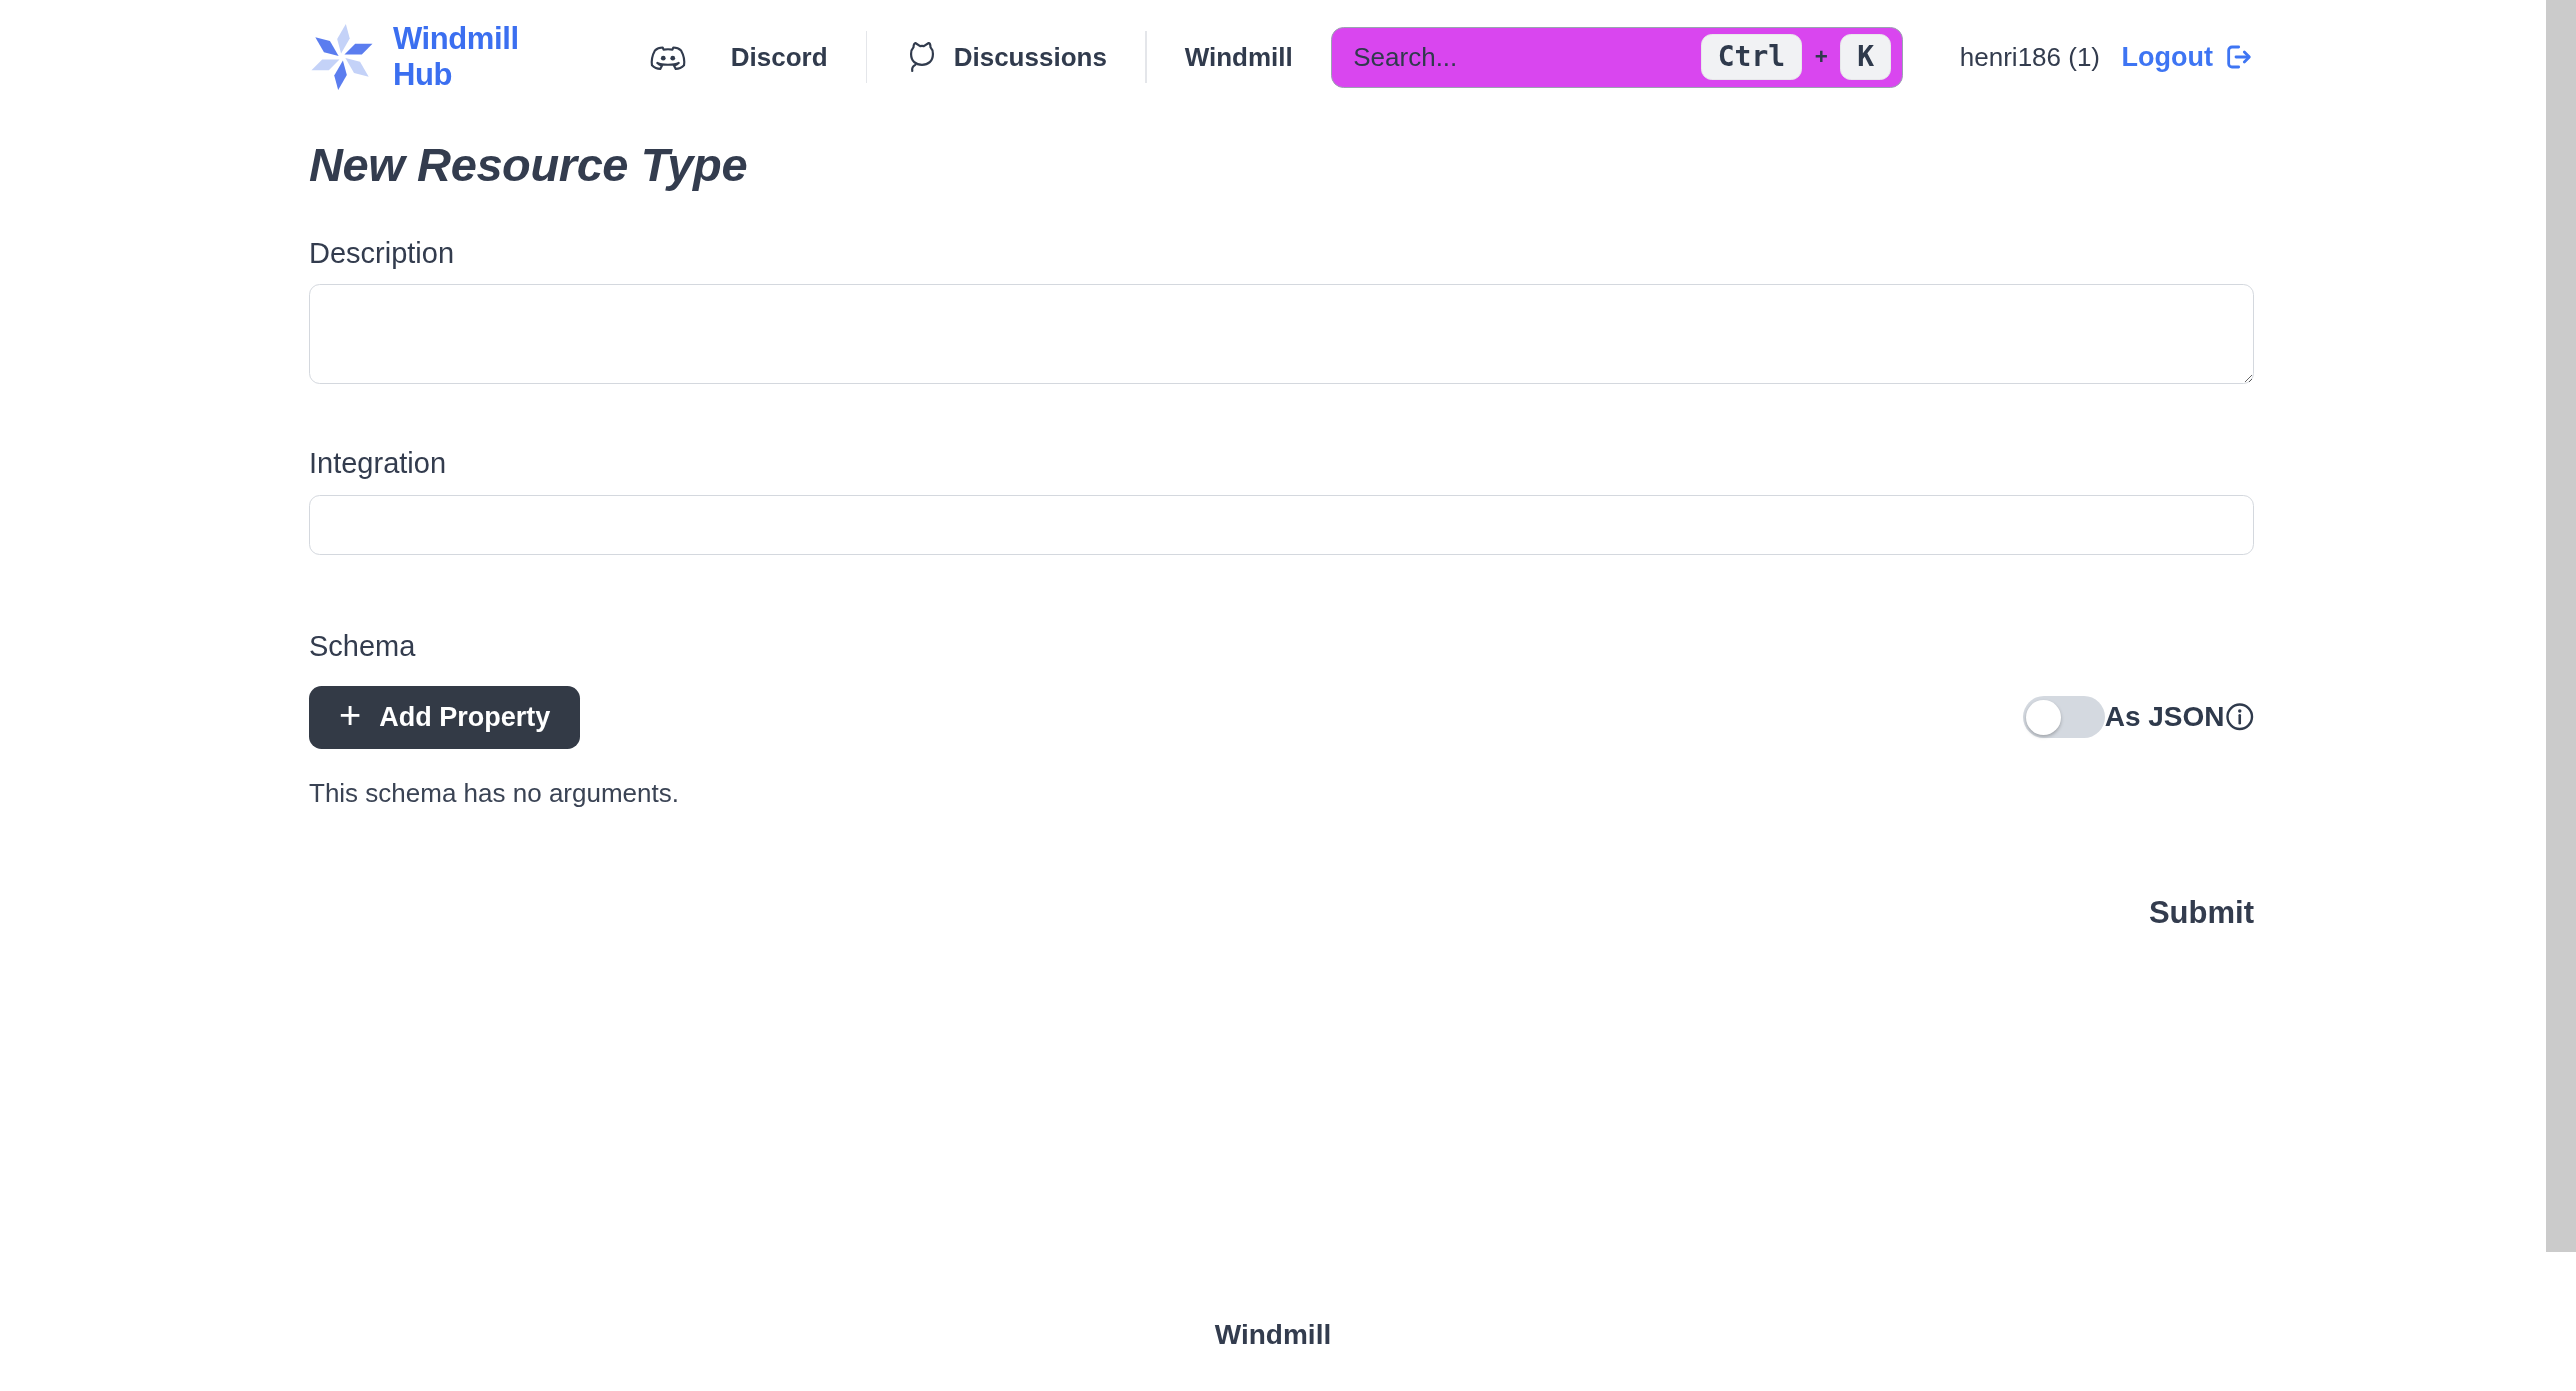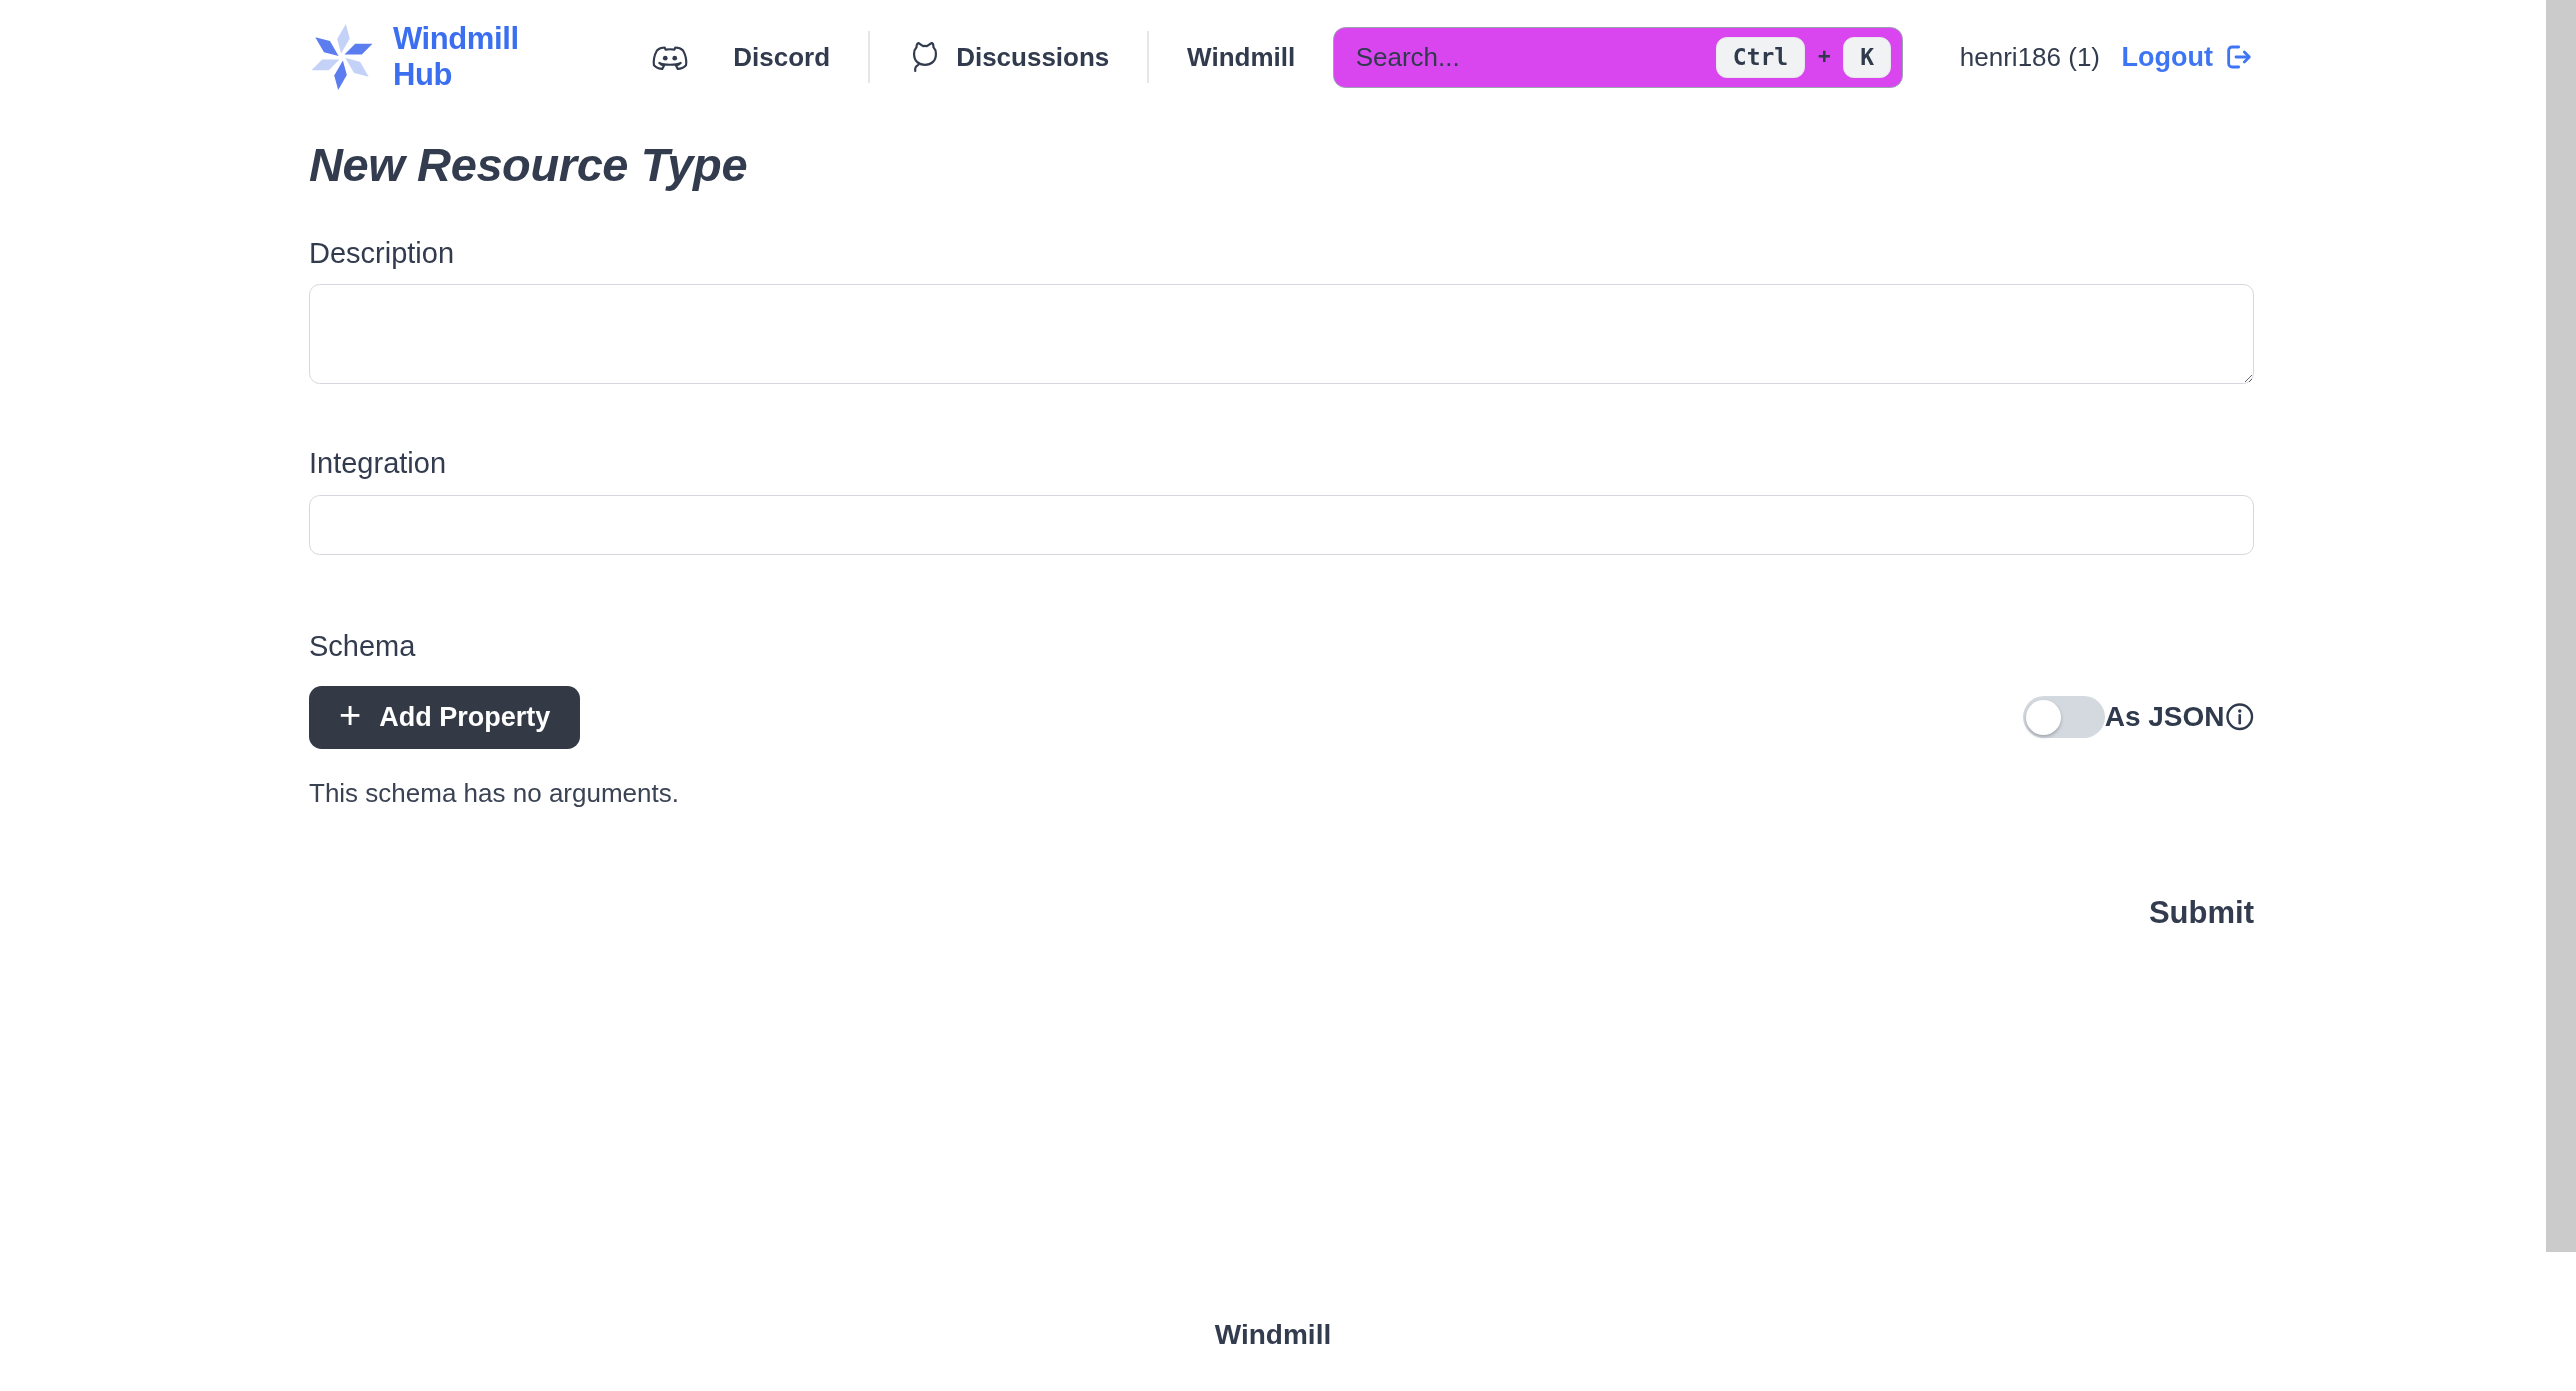--- a/index.html
+++ b/index.html
@@ -34,21 +34,21 @@
     display: flex; align-items: center; gap: 12.5px; padding: 0 10.7px 0 21.5px;
   }
   .search input {
     flex: 1; min-width: 0; border: none; outline: none;
     font-family: "Liberation Sans", sans-serif; font-size: 26px; color: #2f3a4c; background: transparent;
   }
   .search input::placeholder { color: #2f3a4c; opacity: 1; }
   .kbd {
     background: #f1f2f4; border: 0.9px solid #e7e8ea; border-radius: 10.7px;
     padding: 8px 16px; font-family: "DejaVu Sans Mono", monospace;
-    font-size: 23px; font-weight: 700; color: #2f3a4c; line-height: 1;
+    font-size: 28px; font-weight: 700; color: #2f3a4c; line-height: 1;
   }
   .kbd-plus { font-size: 22.4px; font-weight: 700; color: #2f3a4c; }
 
   .user { display: flex; align-items: center; gap: 21.5px; margin-left: 57px; white-space: nowrap; }
   .username { font-size: 26px; color: #333c4e; }
   .logout {
     display: flex; align-items: center; gap: 9px;
     color: #3e75f3; font-size: 27px; font-weight: 700; text-decoration: none; cursor: pointer;
   }
 

